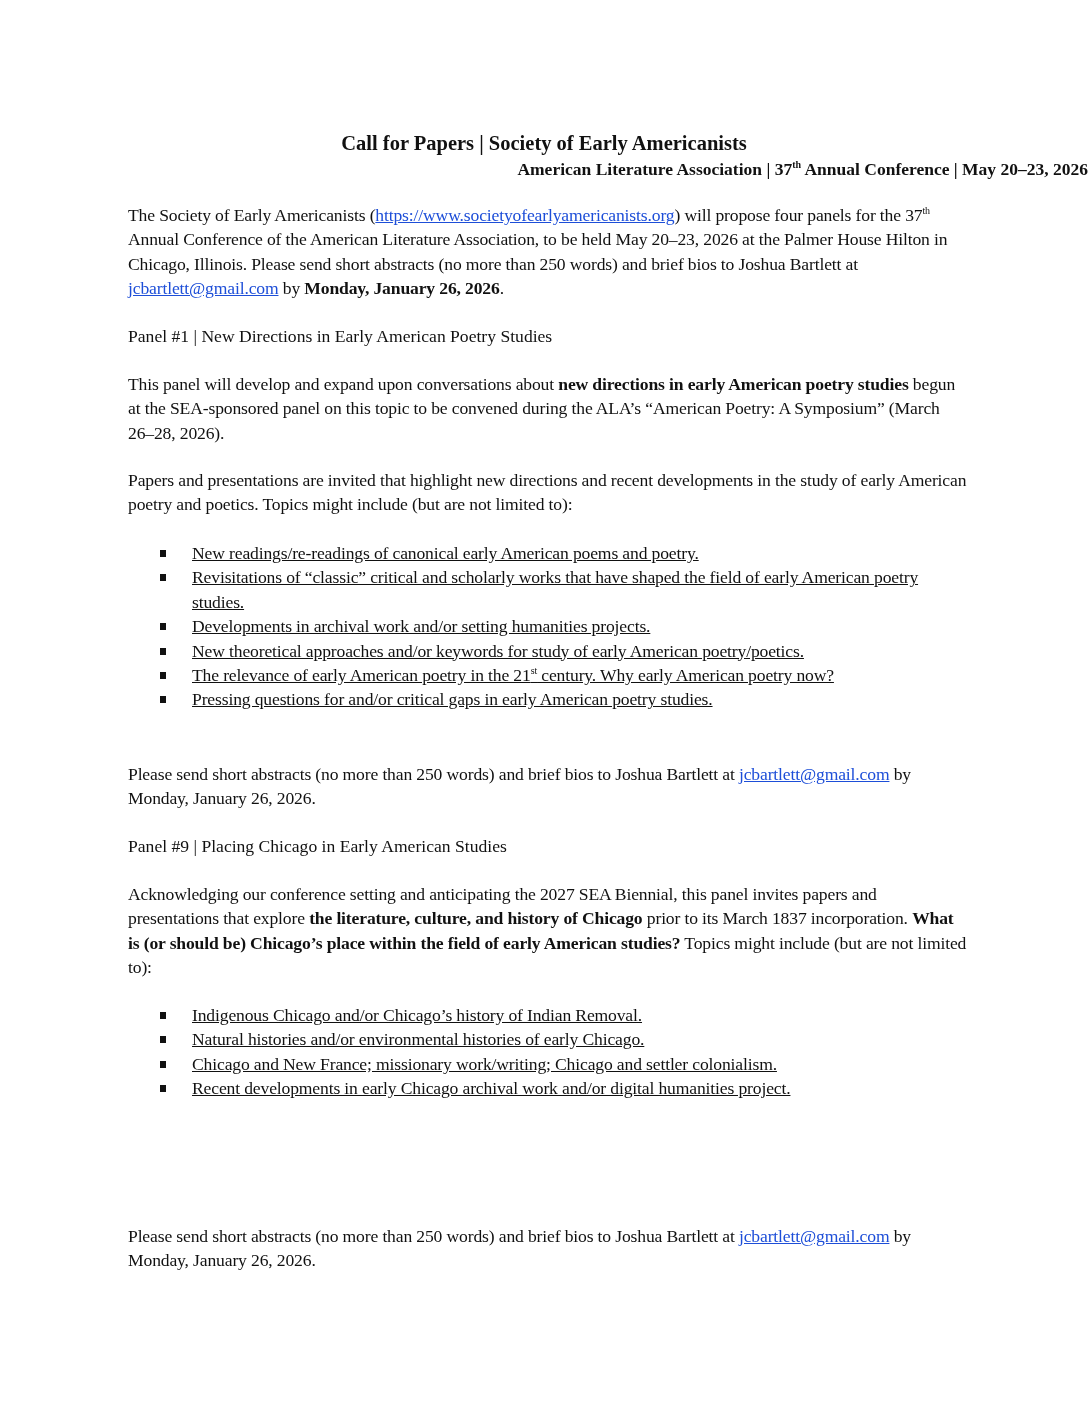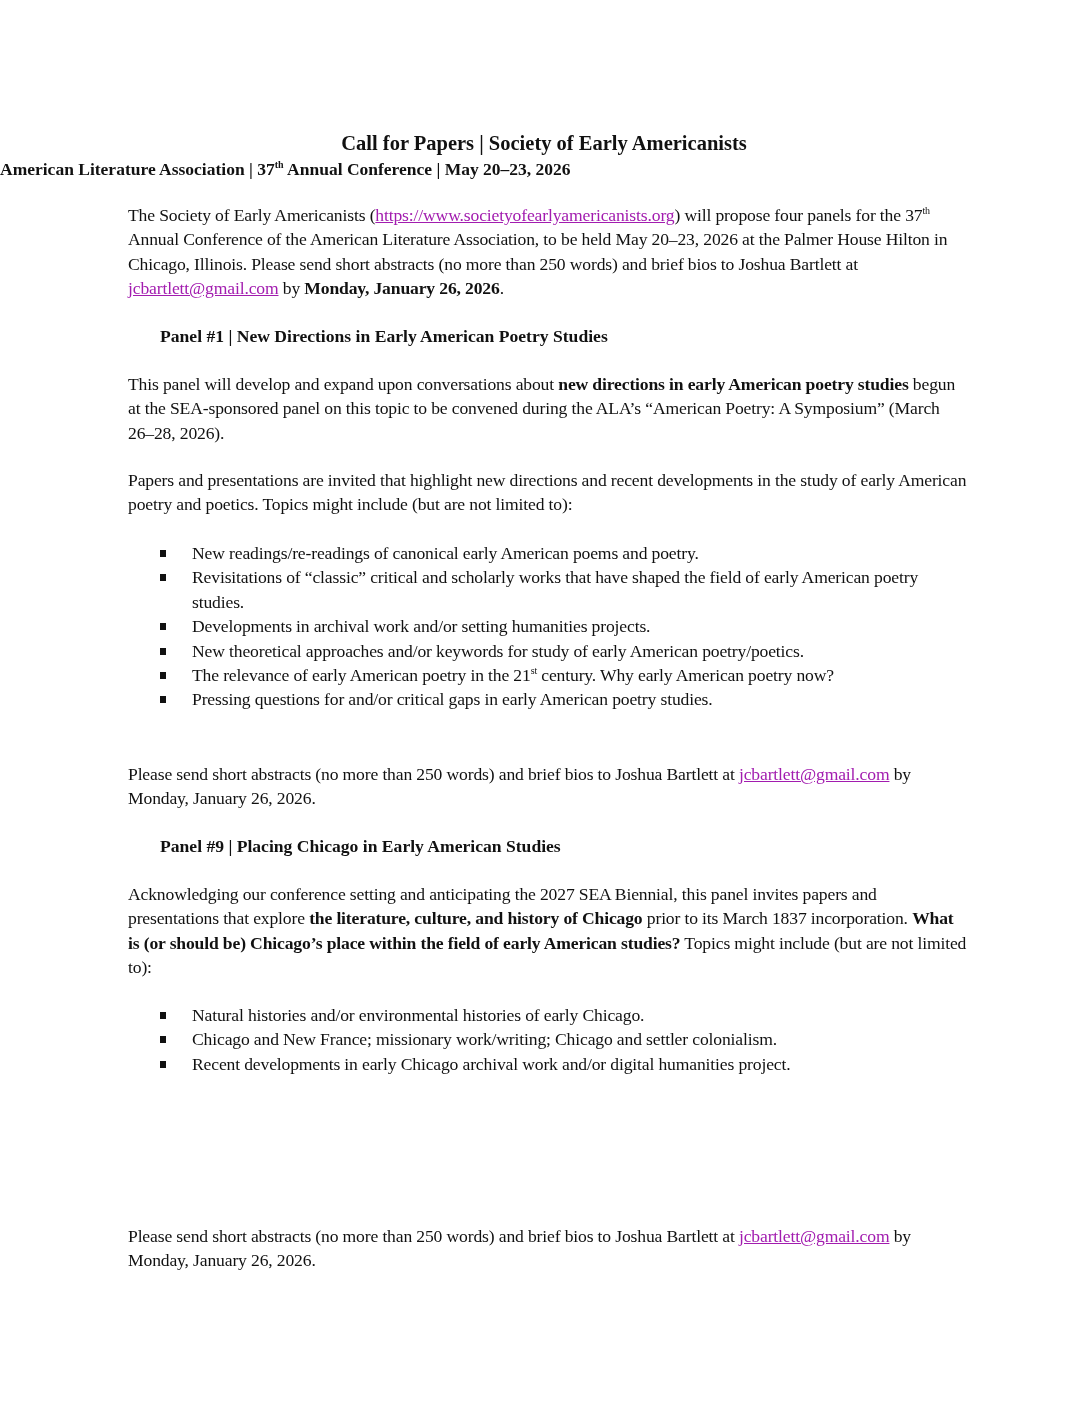--- a/index.html
+++ b/index.html
@@ -8,36 +8,36 @@
     font-family: "Liberation Serif", "DejaVu Serif", serif;
     color: #111111;
   }
   .page { position: relative; width: 1088px; height: 1408px; }
   .title {
     position: absolute; left: 0; right: 0; top: 130px;
     text-align: center; font-weight: bold; font-size: 20.5px; line-height: 26px;
   }
   .subtitle {
     position: absolute; left: 0; right: 0; top: 157px;
-    text-align: left; font-weight: bold; font-size: 17.5px; line-height: 24px;
+    text-align: right; font-weight: bold; font-size: 17.5px; line-height: 24px;
   }
   sup { font-size: 10px; line-height: 0; vertical-align: 7px; }
   .para {
     position: absolute; left: 128px; width: 840px;
     font-size: 17.6px; line-height: 24.3px; letter-spacing: -0.15px;
   }
   .heading {
     position: absolute; left: 128px; width: 840px;
-    font-weight: bold; font-size: 17.6px; line-height: 24px; margin-left: 32px;
+    font-weight: normal; font-size: 17.6px; line-height: 24px;
   }
-  a.link { color: #a21caf; text-decoration: underline; }
+  a.link { color: #1d4ed8; text-decoration: underline; }
   b { font-weight: bold; }
   ul.bullets {
     position: absolute; left: 128px; width: 840px; margin: 0; padding: 0; list-style: none;
-    font-size: 17.6px; line-height: 24.4px; letter-spacing: -0.15px;
+    font-size: 17.6px; line-height: 24.4px; letter-spacing: -0.15px; text-decoration: underline;
   }
   ul.bullets li { position: relative; padding-left: 64px; }
   ul.bullets li .bullet {
     position: absolute; left: 32px; top: 9px; width: 6px; height: 7px; background: #111;
   }
 </style>
 </head>
 <body>
 
 <div class="page">
@@ -63,20 +63,21 @@
   </ul>
 
   <div class="para" style="top:762px"><span>Please send short abstracts (no more than 250 words) and brief bios to Joshua Bartlett at </span><a class="link">jcbartlett@gmail.com</a><span> by Monday, January 26, 2026.</span></div>
 
   <div class="heading" style="top:834px">Panel #9 | Placing Chicago in Early American Studies</div>
 
   <div class="para" style="top:882px"><span>Acknowledging our conference setting and anticipating the 2027 SEA Biennial, this panel invites papers and presentations that explore </span><b>the literature, culture, and history of Chicago</b><span> prior to its March 1837 incorporation. </span><b>What is (or should be) Chicago’s place within the field of early American studies?</b><span> Topics might include (but are not limited to):</span></div>
 
   <ul class="bullets" style="top:1003px">
     <li><span class="bullet"></span></li>
+    <li><span class="bullet"></span><span>Indigenous Chicago and/or Chicago’s history of Indian Removal.</span></li>
     <li><span class="bullet"></span></li>
     <li><span class="bullet"></span><span>Natural histories and/or environmental histories of early Chicago.</span></li>
     <li><span class="bullet"></span><span>Chicago and New France; missionary work/writing; Chicago and settler colonialism.</span></li>
     <li><span class="bullet"></span><span>Recent developments in early Chicago archival work and/or digital humanities project.</span></li>
   </ul>
 
   <div class="para" style="top:1224px"><span>Please send short abstracts (no more than 250 words) and brief bios to Joshua Bartlett at </span><a class="link">jcbartlett@gmail.com</a><span> by Monday, January 26, 2026.</span></div>
 
 </div>
 

